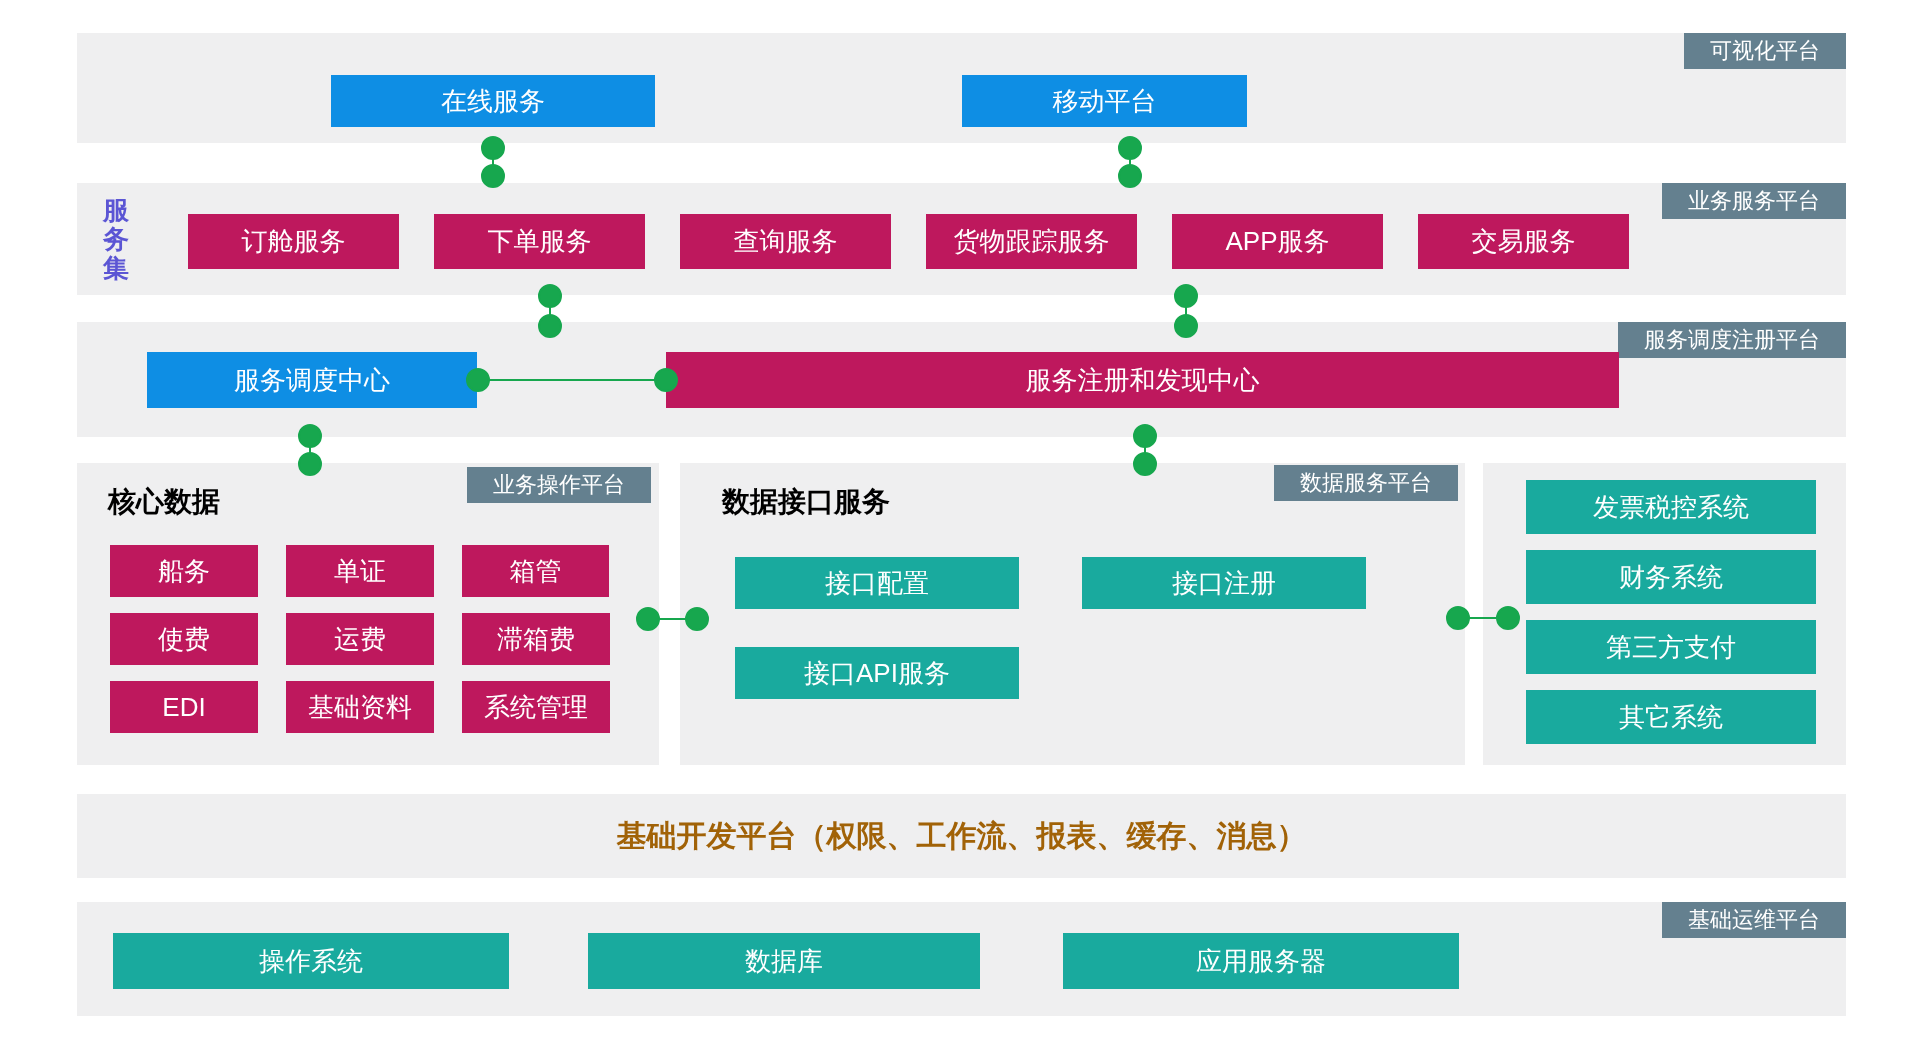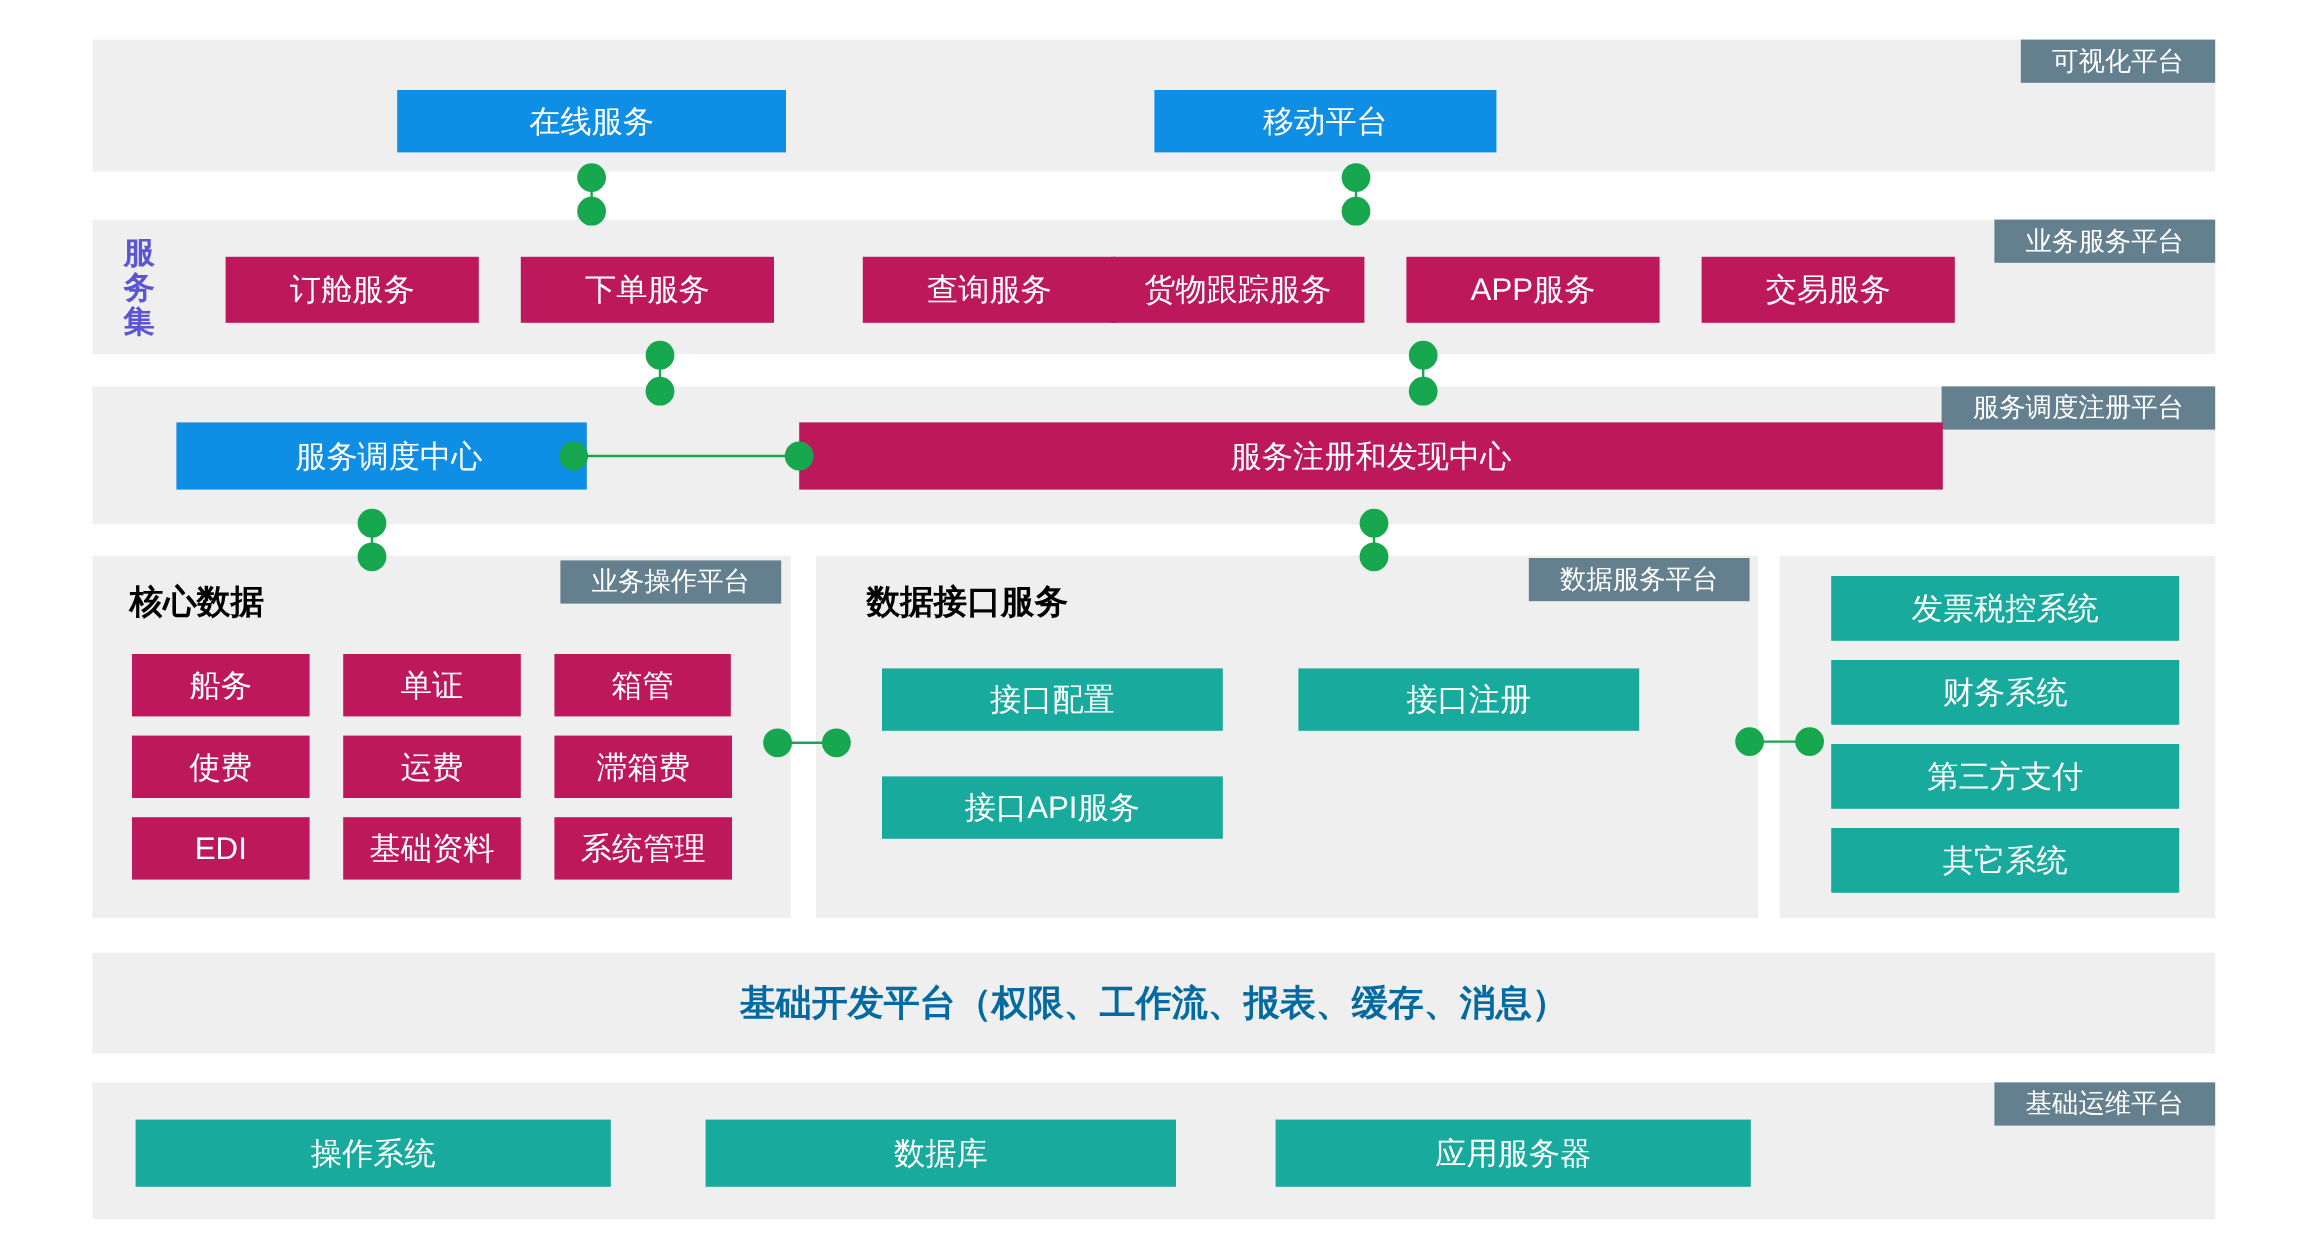--- a/index.html
+++ b/index.html
@@ -25,21 +25,21 @@
   .heading{
     position:absolute;font-size:28px;font-weight:bold;color:#000000;white-space:nowrap;
   }
   .vlabel{
     position:absolute;width:28px;font-size:26px;font-weight:bold;color:#5b55d4;
     line-height:1.12;word-break:break-all;text-align:center;
   }
   .devtext{
     position:absolute;left:77px;top:794px;width:1769px;height:84px;
     display:flex;align-items:center;justify-content:center;
-    font-size:30px;font-weight:bold;color:#0369a1;white-space:nowrap;
+    font-size:30px;font-weight:bold;color:#a16207;white-space:nowrap;
   }
   svg.connectors{position:absolute;left:0;top:0;pointer-events:none;}
 </style>
 </head>
 <body>
 
 <div class="stage">
 
   <div class="band" style="top:33px;height:110px;"></div>
   <div class="band" style="top:183px;height:112px;"></div>
@@ -56,26 +56,26 @@
   <div class="tag" style="right:1269px;top:467px;">业务操作平台</div>
   <div class="tag" style="right:462px;top:465px;">数据服务平台</div>
   <div class="tag" style="right:74px;top:902px;">基础运维平台</div>
 
   <div class="node blue" style="left:331px;top:75px;width:324px;height:52px;">在线服务</div>
   <div class="node blue" style="left:962px;top:75px;width:285px;height:52px;">移动平台</div>
 
   <div class="vlabel" style="left:102px;top:196px;">服务集</div>
   <div class="node purple" style="left:188px;top:214px;width:211px;height:55px;">订舱服务</div>
   <div class="node purple" style="left:434px;top:214px;width:211px;height:55px;">下单服务</div>
-  <div class="node purple" style="left:680px;top:214px;width:211px;height:55px;margin-left:39px;">查询服务</div>
+  <div class="node purple" style="left:680px;top:214px;width:211px;height:55px;">查询服务</div>
   <div class="node purple" style="left:926px;top:214px;width:211px;height:55px;">货物跟踪服务</div>
   <div class="node purple" style="left:1172px;top:214px;width:211px;height:55px;">APP服务</div>
   <div class="node purple" style="left:1418px;top:214px;width:211px;height:55px;">交易服务</div>
 
-  <div class="node blue" style="left:147px;top:352px;width:330px;height:56px;padding-left:12px;">服务调度中心</div>
+  <div class="node blue" style="left:147px;top:352px;width:330px;height:56px;">服务调度中心</div>
   <div class="node purple" style="left:666px;top:352px;width:953px;height:56px;">服务注册和发现中心</div>
 
   <div class="heading" style="left:108px;top:483px;">核心数据</div>
   <div class="node purple" style="left:110px;top:545px;width:148px;height:52px;">船务</div>
   <div class="node purple" style="left:286px;top:545px;width:148px;height:52px;">单证</div>
   <div class="node purple" style="left:462px;top:545px;width:147px;height:52px;">箱管</div>
   <div class="node purple" style="left:110px;top:613px;width:148px;height:52px;">使费</div>
   <div class="node purple" style="left:286px;top:613px;width:148px;height:52px;">运费</div>
   <div class="node purple" style="left:462px;top:613px;width:148px;height:52px;">滞箱费</div>
   <div class="node purple" style="left:110px;top:681px;width:148px;height:52px;">EDI</div>

